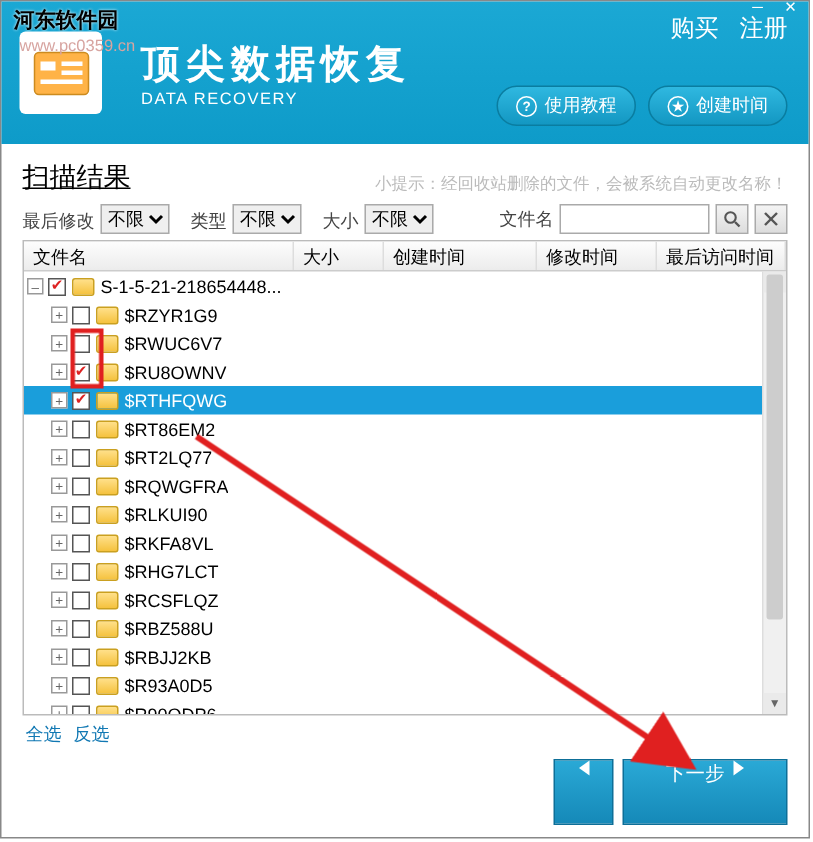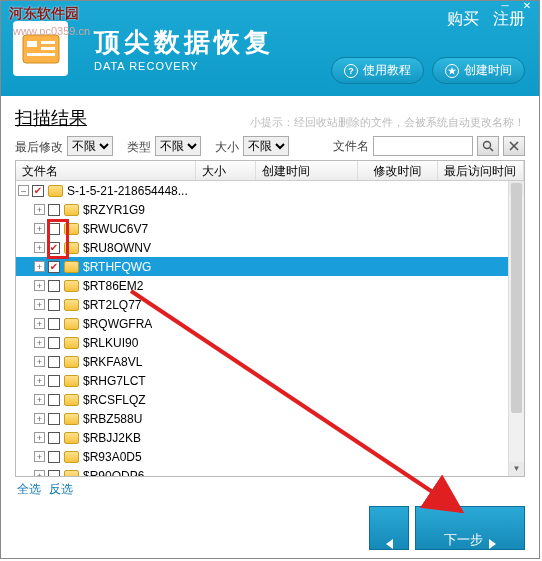--- a/index.html
+++ b/index.html
@@ -7,21 +7,21 @@
 .window { border: 1px solid #888; width: 540px; height: 559px; position: relative; background: #fff; }
 
 
 .header { height: 95px; background: linear-gradient(to bottom, #1ba8d4, #0e9bc9); position: relative; display: flex; align-items: center; padding: 0 12px; }
 .logo-area { display: flex; align-items: center; gap: 26px; }
 .logo-icon { width: 55px; height: 55px; background: #fff; border-radius: 4px; display: flex; align-items: center; justify-content: center; position: relative; }
 .logo-icon svg { width: 48px; height: 48px; }
 .titles { color: #fff; }
 .title-cn { font-size: 26px; font-weight: bold; letter-spacing: 4px; }
 .title-en { font-size: 11px; letter-spacing: 1px; }
-.watermark { position: absolute; top: 4px; left: 8px; font-size: 14px; color: #7f1d1d; font-weight: bold; z-index: 10; text-shadow: 0 0 2px #fff; }
+.watermark { position: absolute; top: 4px; left: 8px; font-size: 14px; color: #000000; font-weight: bold; z-index: 10; text-shadow: 0 0 2px #fff; }
 .watermark2 { position: absolute; top: 24px; left: 12px; font-size: 11px; color: #d7a4a0; z-index: 10; }
 .top-right-links { position: absolute; top: 8px; right: 14px; display: flex; gap: 14px; }
 .top-right-links span { color: #fff; font-size: 16px; cursor: pointer; }
 .header-btns { position: absolute; bottom: 12px; right: 14px; display: flex; gap: 8px; }
 .pill-btn { background: linear-gradient(to bottom, #2fb8e0, #1397c2); border: 1px solid #0a7da0; border-radius: 14px; color: #fff; font-size: 12px; padding: 4px 12px; display: flex; align-items: center; gap: 5px; cursor: pointer; }
 .pill-btn .qicon { display: inline-flex; width: 14px; height: 14px; border: 1.5px solid #fff; border-radius: 50%; align-items: center; justify-content: center; font-size: 9px; font-weight: bold; }
 .win-controls { position: absolute; top: -2px; right: 2px; display: flex; gap: 2px; }
 .win-controls div { width: 20px; height: 16px; color: #fff; font-size: 10px; text-align: center; line-height: 14px; cursor: pointer; }
 
 
@@ -39,21 +39,21 @@
 .search-box input { width: 100px; height: 20px; border: 1px solid #aaa; font-size: 12px; padding: 0 3px; }
 .icon-btn { width: 22px; height: 20px; background: linear-gradient(#f4f4f4,#ddd); border: 1px solid #aaa; display: flex; align-items: center; justify-content: center; cursor: pointer; }
 
 
 .table-wrap { flex: 1; border: 1px solid #bbb; background: #fff; overflow: hidden; position: relative; }
 .thead { display: flex; background: linear-gradient(#fdfdfd,#ececec); border-bottom: 1px solid #ccc; height: 20px; font-size: 12px; }
 .th { border-right: 1px solid #ddd; padding: 2px 6px; overflow: hidden; white-space: nowrap; }
 .c-name { width: 180px; }
 .c-size { width: 60px; }
 .c-ctime { width: 102px; }
-.c-mtime { width: 80px; text-align: center; }
+.c-mtime { width: 80px; }
 .c-atime { flex: 1; }
 
 .tbody { overflow-y: auto; height: calc(100% - 20px); font-size: 12px; }
 .row { display: flex; height: 19px; align-items: center; white-space: nowrap; }
 .row.sel { background: #1a9edb; color: #fff; }
 .cell { overflow: hidden; padding: 0; }
 .name-cell { width: 180px; display: flex; align-items: center; gap: 1px; }
 .size-cell { width: 60px; padding-left: 6px; }
 .time-cell1 { width: 102px; padding-left: 4px; }
 .time-cell2 { width: 80px; padding-left: 4px; }
@@ -71,21 +71,21 @@
 
 .redbox { position: absolute; border: 3px solid #e02020; pointer-events: none; z-index: 20; }
 
 
 .arrow-svg { position: absolute; z-index: 25; pointer-events: none; }
 
 
 .footer-links { font-size: 12px; padding: 4px 2px; display: flex; gap: 8px; }
 .footer-links span { color: #1178b3; cursor: pointer; }
 .action-bar { display: flex; justify-content: flex-end; gap: 6px; padding: 4px 0 8px 0; }
-.nav-btn { height: 44px; background: linear-gradient(#2aa9d6,#1589b8); border: 1px solid #0d6f98; color: #fff; display: flex; align-items: flex-end; justify-content: center; cursor: pointer; }
+.nav-btn { height: 44px; background: linear-gradient(#2aa9d6,#1589b8); border: 1px solid #0d6f98; color: #fff; display: flex; align-items: flex-start; justify-content: center; cursor: pointer; }
 .nav-prev { width: 40px; }
 .nav-next { width: 110px; font-size: 13px; gap: 6px; }
 .tri-l { width: 0; height: 0; border-top: 5px solid transparent; border-bottom: 5px solid transparent; border-right: 7px solid #fff; }
 .tri-r { width: 0; height: 0; border-top: 5px solid transparent; border-bottom: 5px solid transparent; border-left: 7px solid #fff; }
 
 .scrollbar-v { position: absolute; top: 20px; right: 0; bottom: 0; width: 16px; background: #f0f0f0; border-left: 1px solid #ddd; }
 .scrollbar-v .thumb { position: absolute; top: 2px; left: 2px; right: 2px; height: 230px; background: #cdcdcd; border-radius: 2px; }
 .scrollbar-v .arr { position: absolute; left: 0; right: 0; height: 14px; background: #eaeaea; text-align: center; font-size: 8px; color: #666; line-height: 14px; }
 .scrollbar-v .arr.up { top: 0; }
 .scrollbar-v .arr.dn { bottom: 0; }

